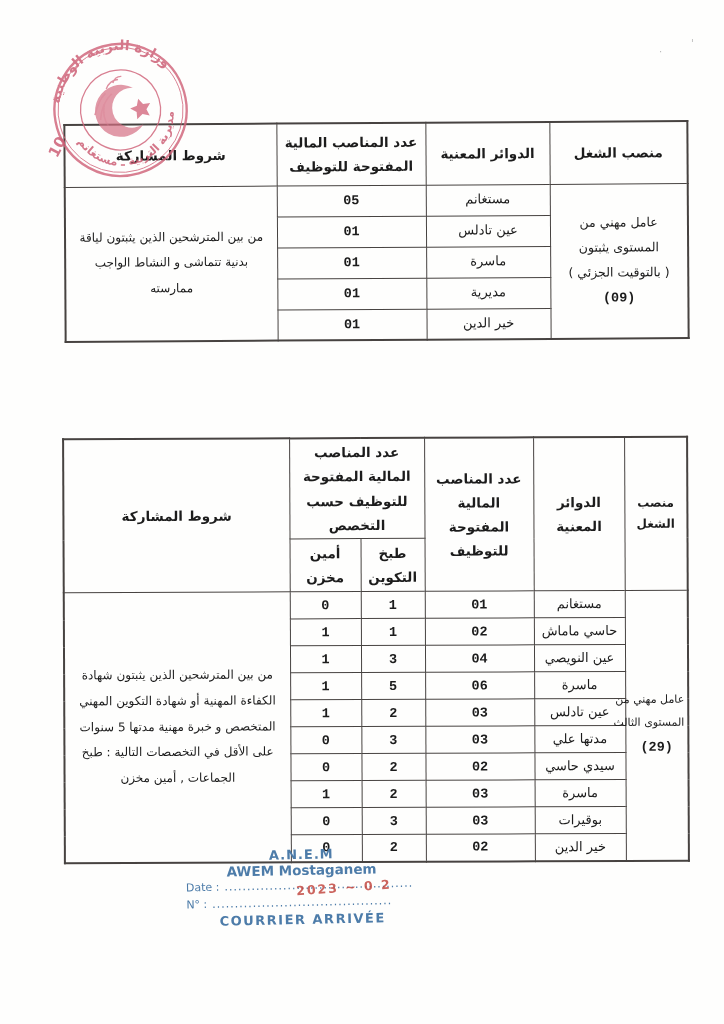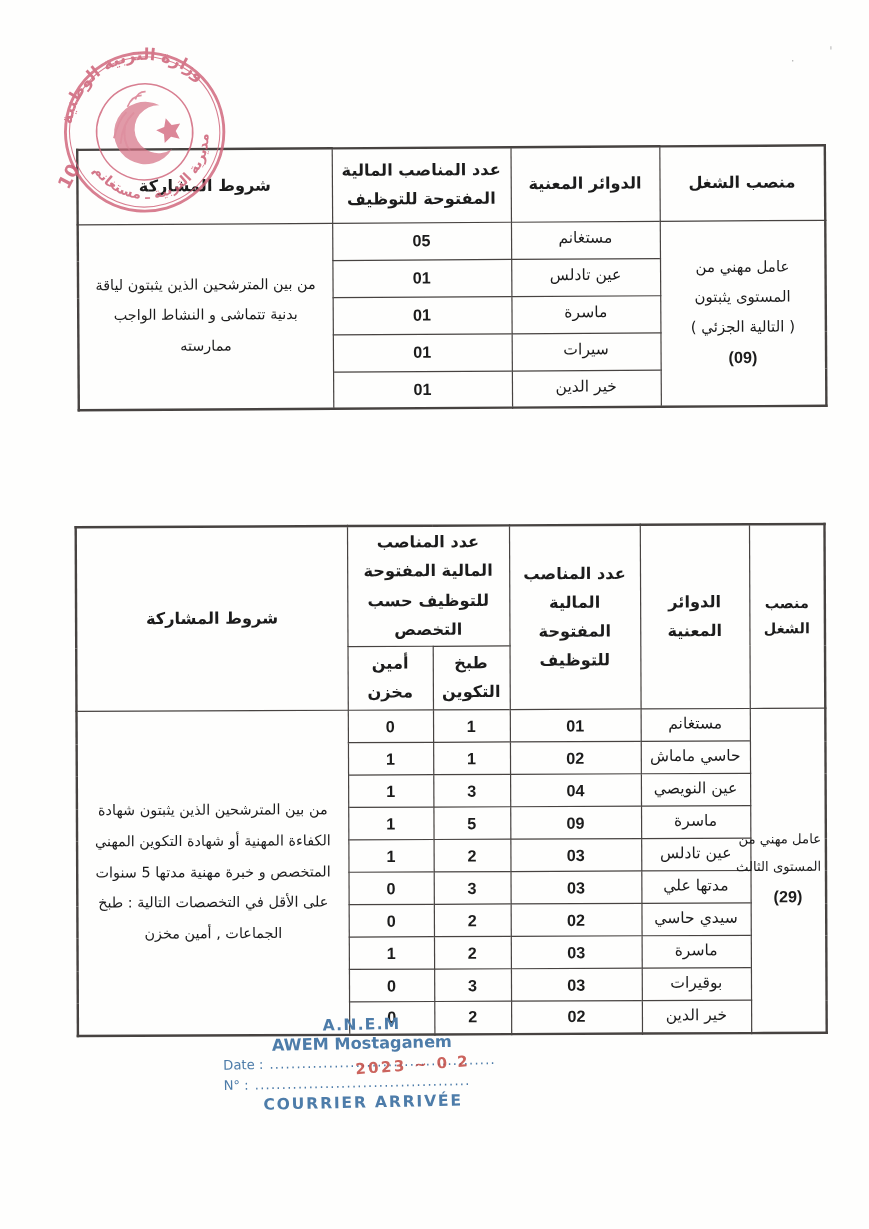--- a/index.html
+++ b/index.html
@@ -14,21 +14,21 @@
   .canvas{position:relative;width:724px;height:1024px;overflow:hidden;background:#fefefd;}
 
   
   table{border-collapse:collapse;table-layout:fixed;background:transparent;}
   td{border:1px solid #474341;text-align:center;vertical-align:middle;padding:1px 3px;}
   .doc-table{position:absolute;border:2px solid #474341;}
   .t1{left:64px;top:122px;width:623px;transform:rotate(-0.35deg);}
   .t2{left:63px;top:437px;width:624px;transform:rotate(-0.25deg);}
   .hcell{font-weight:700;font-size:13.5px;line-height:1.8;}
   .dist{font-size:13px;line-height:1.4;}
-  .num{font-weight:700;font-size:13.5px;font-family:Liberation Sans, sans-serif;}
+  .num{font-weight:700;font-size:13.5px;font-family:Liberation Mono, monospace;}
   .jobcell{font-size:12.5px;line-height:2;font-weight:400;}
   .jobcell .jl{white-space:nowrap;}
   .jobcell-narrow{font-size:11px;line-height:2.1;}
   .condcell{font-size:12px;line-height:2.15;padding:4px 10px;font-weight:400;}
   .t1 .hrow{height:62px;}
   .t1 .drow{height:31px;}
   .t2 .hrow1{height:82px;}
   .t2 .hrow2{height:53px;}
   .t2 .drow{height:27px;}
 
@@ -78,37 +78,37 @@
         <tr class="hrow">
       <td class="hcell">منصب الشغل</td>
       <td class="hcell">الدوائر المعنية</td>
       <td class="hcell">عدد المناصب المالية المفتوحة للتوظيف</td>
       <td class="hcell">شروط المشاركة</td>
     </tr>
     <tr class="drow">
       <td class="jobcell" rowspan="5">
         <div class="jl">عامل مهني من</div>
         <div class="jl">المستوى يثبتون</div>
-        <div class="jl">( التالية الجزئي )</div>
+        <div class="jl">( بالتوقيت الجزئي )</div>
         <div class="jl num">(09)</div>
       </td>
       <td class="dist">مستغانم</td>
       <td class="num">05</td>
       <td class="condcell" rowspan="5">من بين المترشحين الذين يثبتون لياقة بدنية تتماشى و النشاط الواجب ممارسته</td>
     </tr>
     <tr class="drow">
       <td class="dist">عين تادلس</td>
       <td class="num">01</td>
     </tr>
     <tr class="drow">
       <td class="dist">ماسرة</td>
       <td class="num">01</td>
     </tr>
     <tr class="drow">
-      <td class="dist">سيرات</td>
+      <td class="dist">مديرية</td>
       <td class="num">01</td>
     </tr>
     <tr class="drow">
       <td class="dist">خير الدين</td>
       <td class="num">01</td>
     </tr>
   </tbody>
     </table>
 
   <table class="doc-table t2" dir="rtl">
@@ -151,21 +151,21 @@
       <td class="num">1</td>
     </tr>
     <tr class="drow">
       <td class="dist">عين النويصي</td>
       <td class="num">04</td>
       <td class="num">3</td>
       <td class="num">1</td>
     </tr>
     <tr class="drow">
       <td class="dist">ماسرة</td>
-      <td class="num">09</td>
+      <td class="num">06</td>
       <td class="num">5</td>
       <td class="num">1</td>
     </tr>
     <tr class="drow">
       <td class="dist">عين تادلس</td>
       <td class="num">03</td>
       <td class="num">2</td>
       <td class="num">1</td>
     </tr>
     <tr class="drow">

